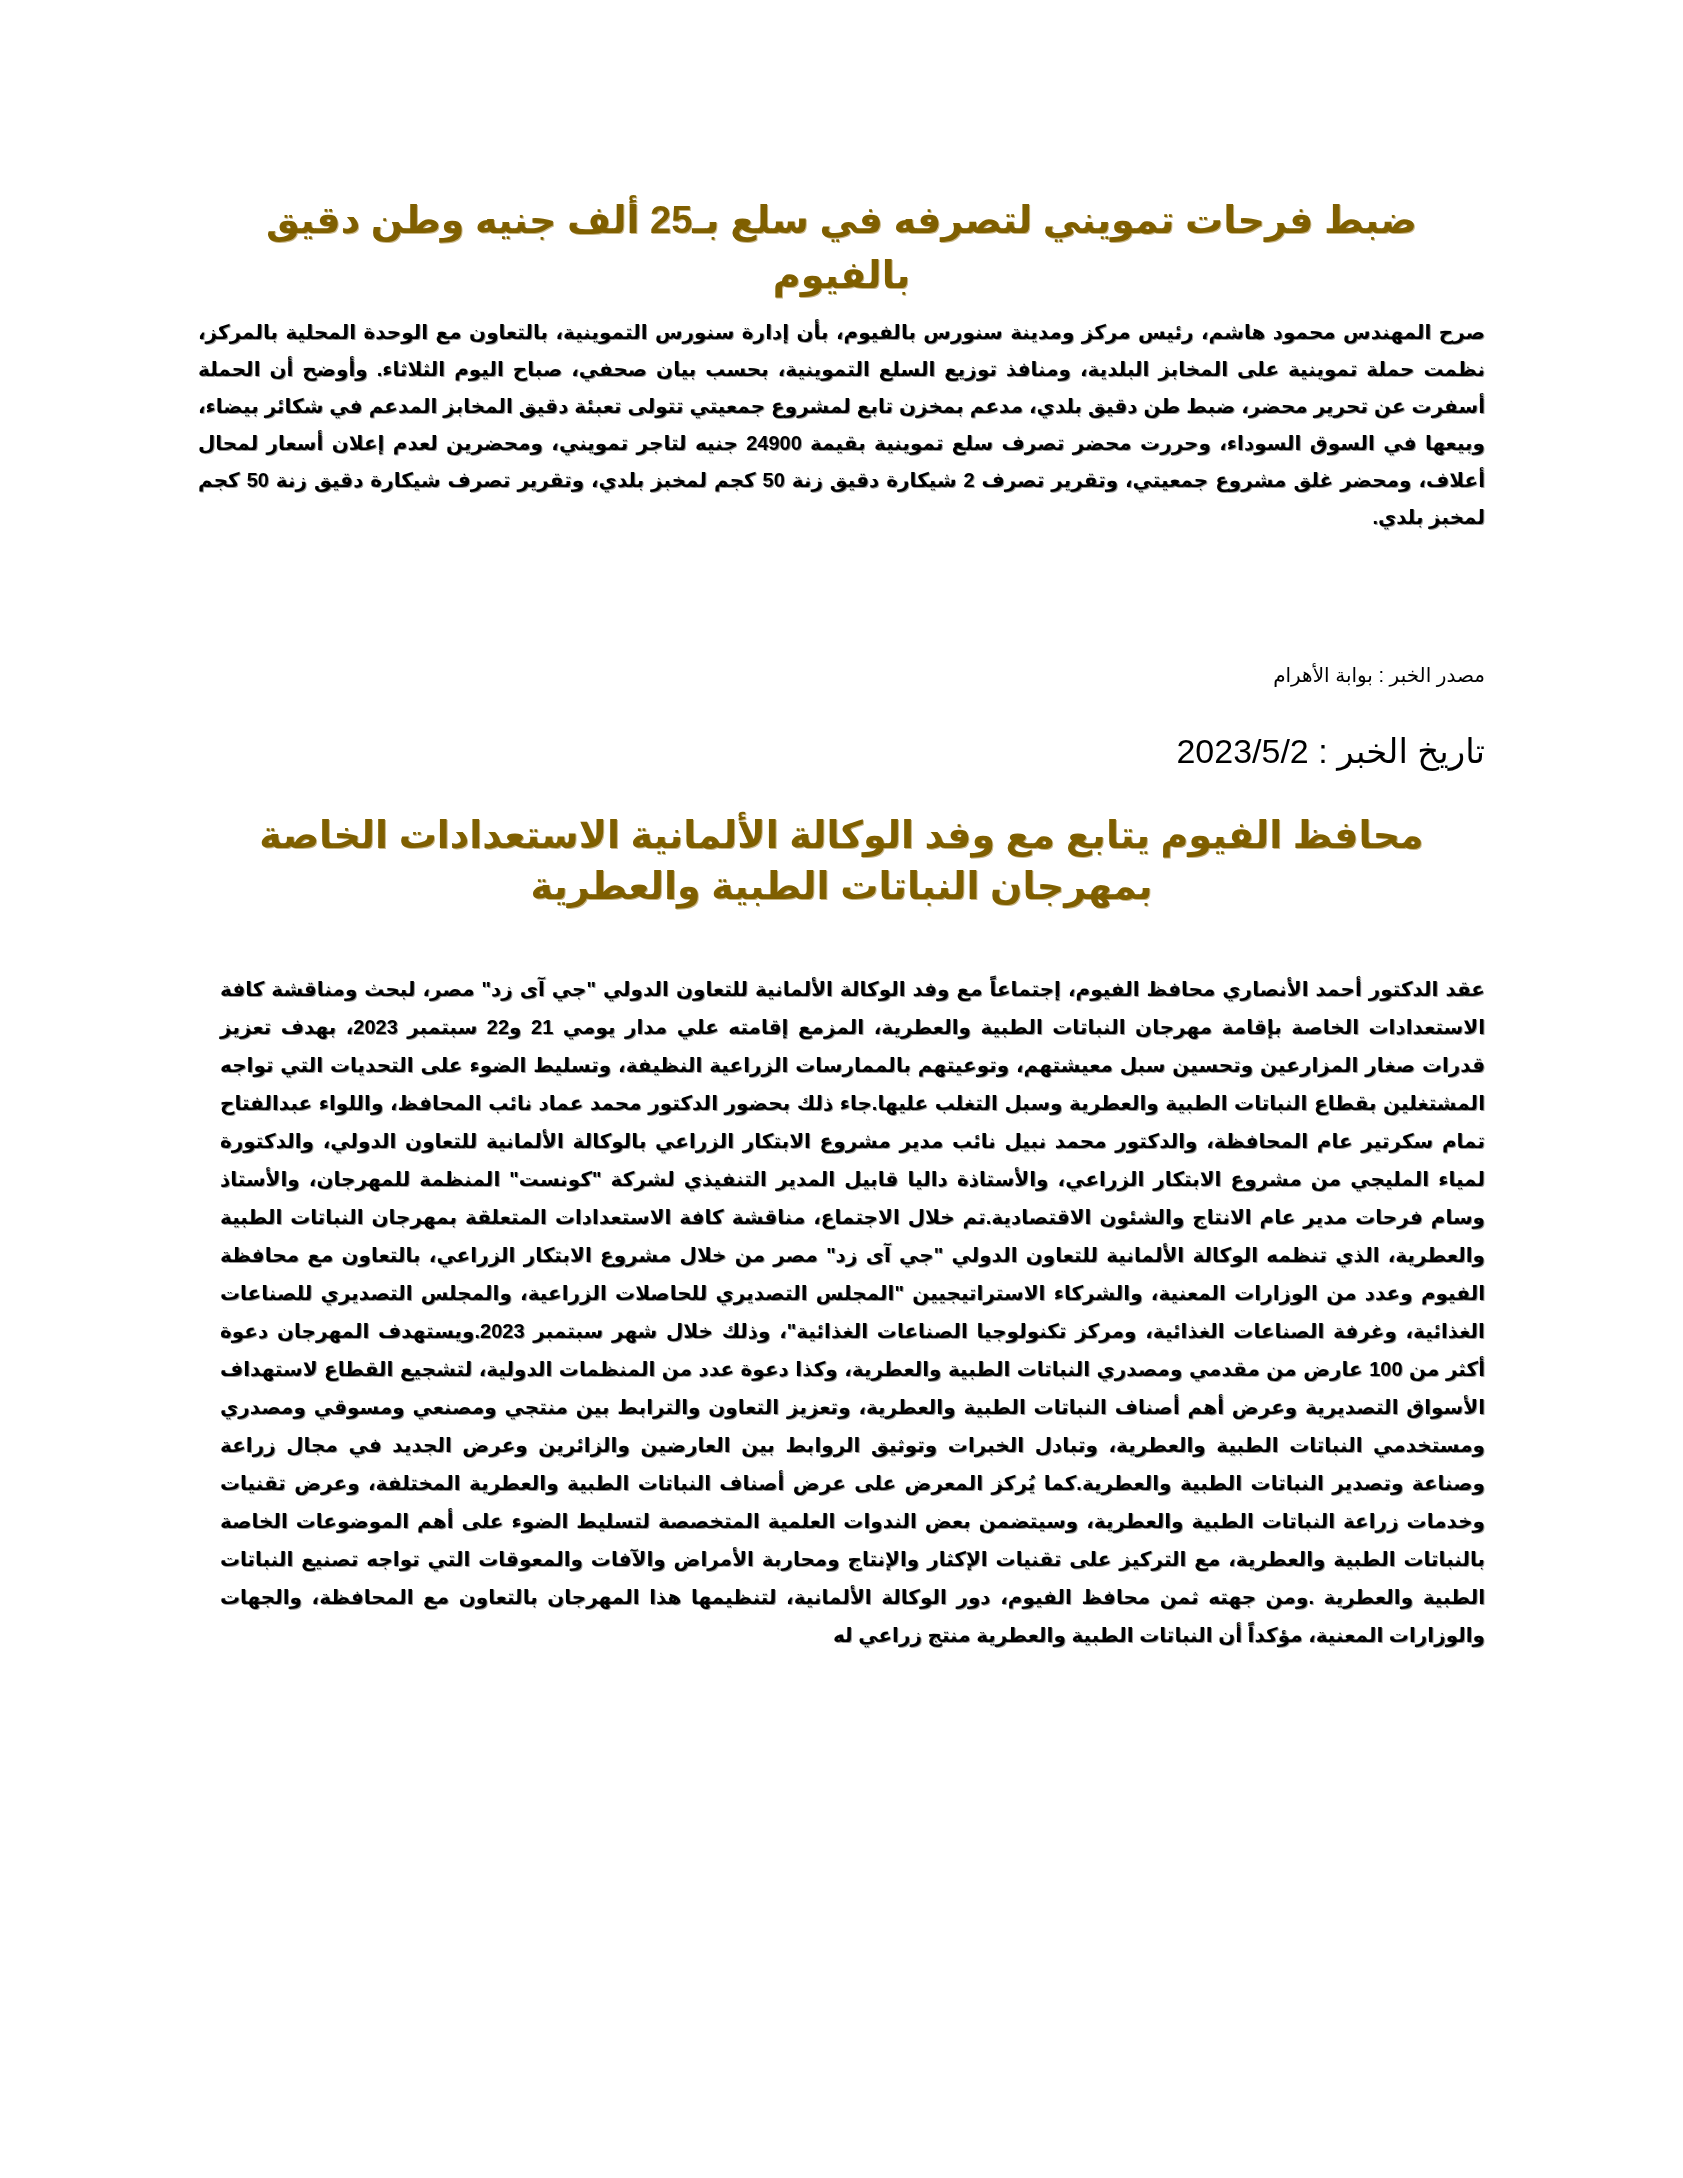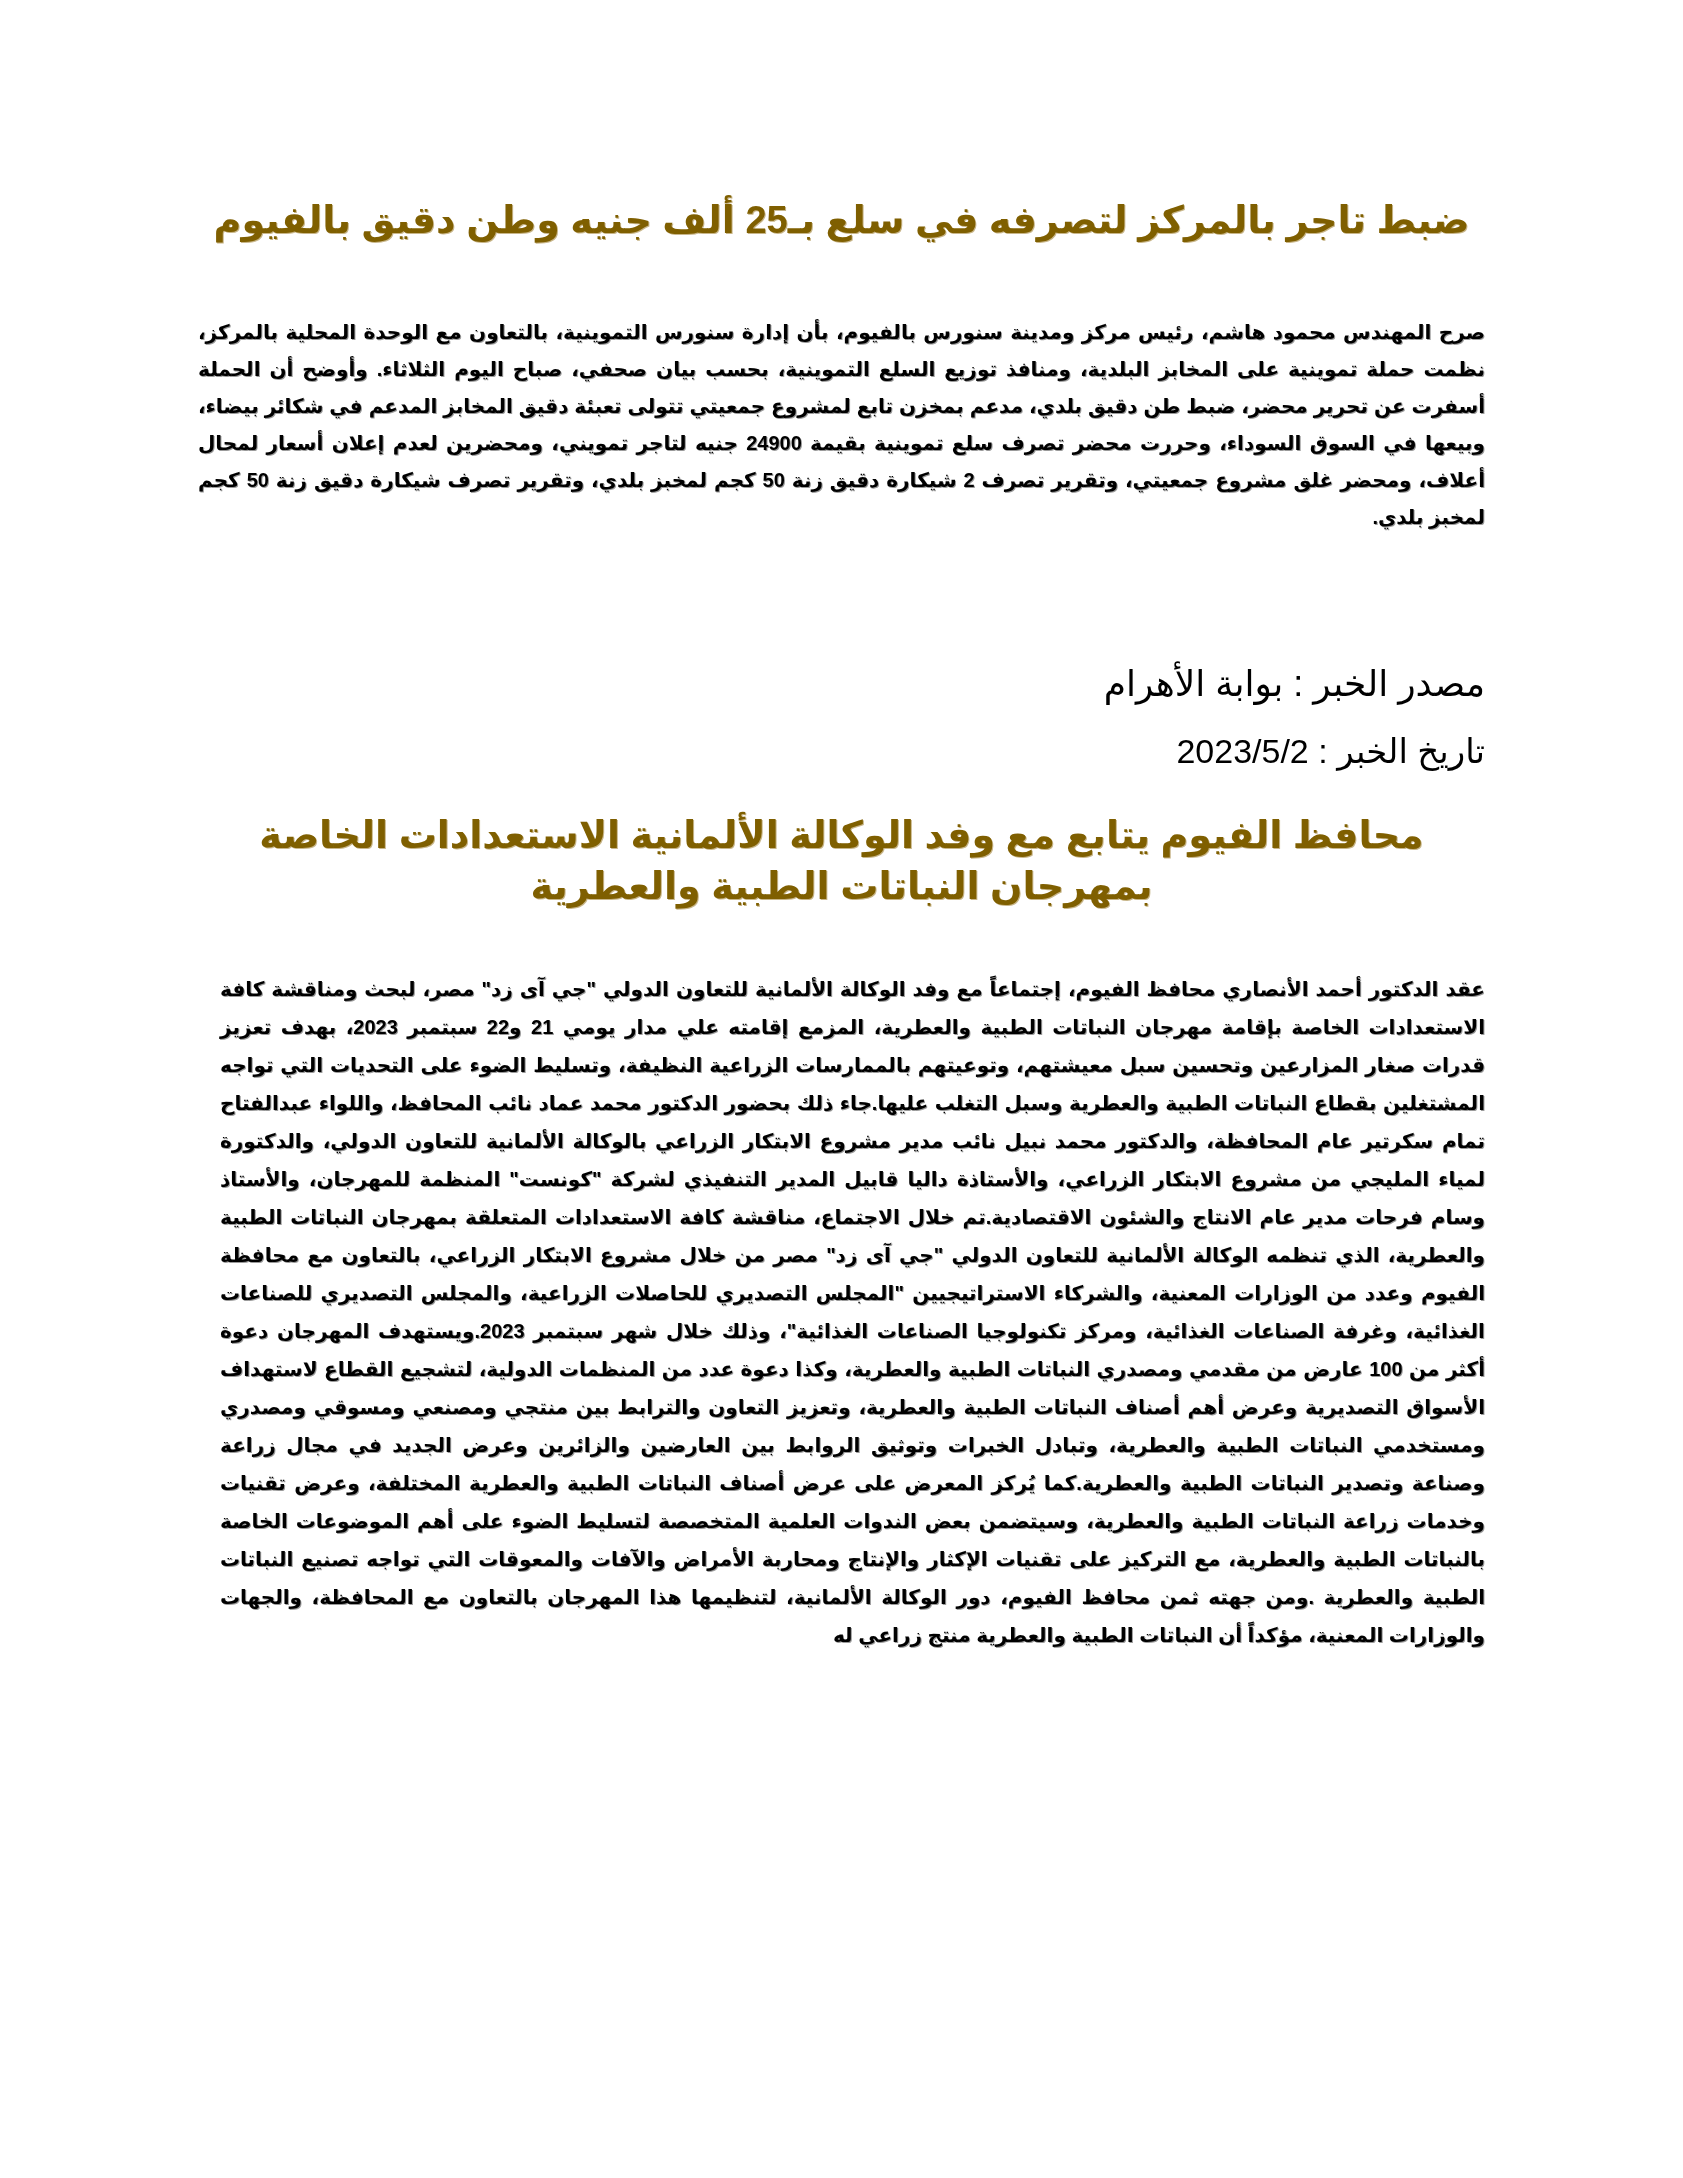--- a/index.html
+++ b/index.html
@@ -64,34 +64,34 @@
       position: absolute;
       top: 970px;
       left: 0;
       right: 0;
       line-height: 38px;
       margin-left: 22px;
     }
     .meta-line {
       position: absolute;
       right: 0;
-      font-size: 36px;
+      font-size: 20px;
       font-weight: normal;
       margin: 0;
     }
     .meta-source { top: 663px; }
     .meta-date { top: 731px; font-size: 34px; }
     .meta-label, .meta-sep, .meta-value { display: inline; }
   </style>
 </head>
 <body>
 
 <div class="page">
 
-  <h1 class="headline headline-1">ضبط تاجر بالمركز لتصرفه في سلع بـ25 ألف جنيه وطن دقيق بالفيوم</h1>
+  <h1 class="headline headline-1">ضبط فرحات تمويني لتصرفه في سلع بـ25 ألف جنيه وطن دقيق بالفيوم</h1>
 
   <p class="body-text para-1">صرح المهندس محمود هاشم، رئيس مركز ومدينة سنورس بالفيوم، بأن إدارة سنورس التموينية، بالتعاون مع الوحدة المحلية بالمركز، نظمت حملة تموينية على المخابز البلدية، ومنافذ توزيع السلع التموينية، بحسب بيان صحفي، صباح اليوم الثلاثاء. وأوضح أن الحملة أسفرت عن تحرير محضر، ضبط طن دقيق بلدي، مدعم بمخزن تابع لمشروع جمعيتي تتولى تعبئة دقيق المخابز المدعم في شكائر بيضاء، وبيعها في السوق السوداء، وحررت محضر تصرف سلع تموينية بقيمة 24900 جنيه لتاجر تمويني، ومحضرين لعدم إعلان أسعار لمحال أعلاف، ومحضر غلق مشروع جمعيتي، وتقرير تصرف 2 شيكارة دقيق زنة 50 كجم لمخبز بلدي، وتقرير تصرف شيكارة دقيق زنة 50 كجم لمخبز بلدي.</p>
 
   <div class="meta-line meta-source">
     <span class="meta-label">مصدر الخبر</span><span class="meta-sep"> : </span><span class="meta-value">بوابة الأهرام</span>
   </div>
 
   <div class="meta-line meta-date">
     <span class="meta-label">تاريخ الخبر</span><span class="meta-sep"> : </span><span class="meta-value">2023/5/2</span>
   </div>

